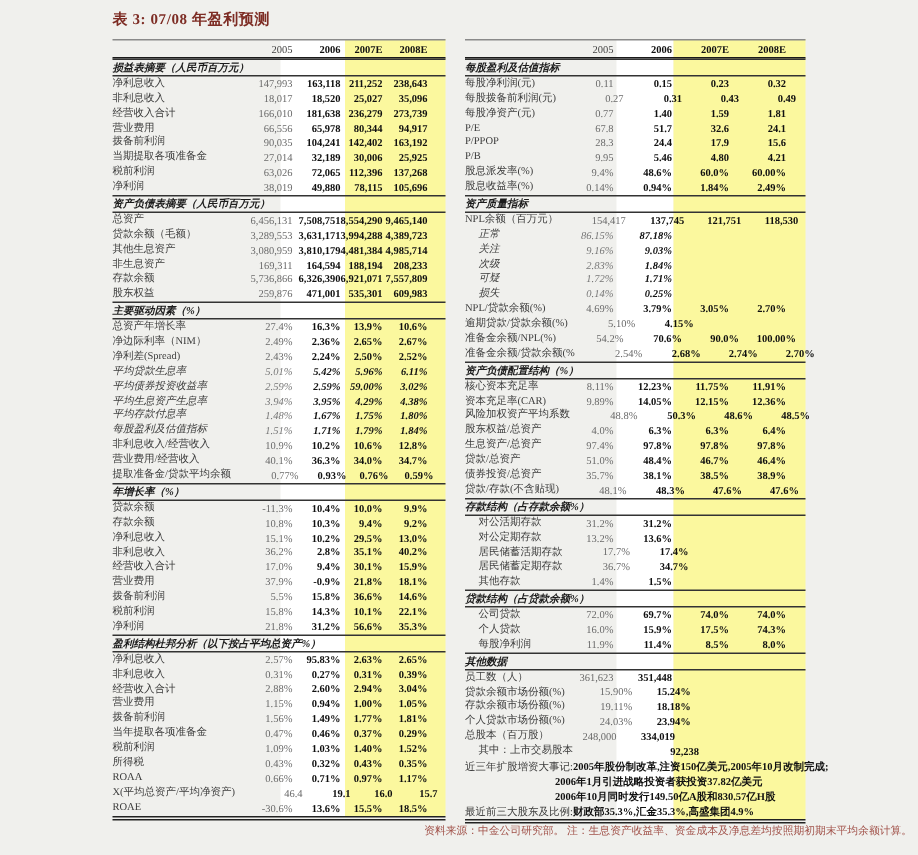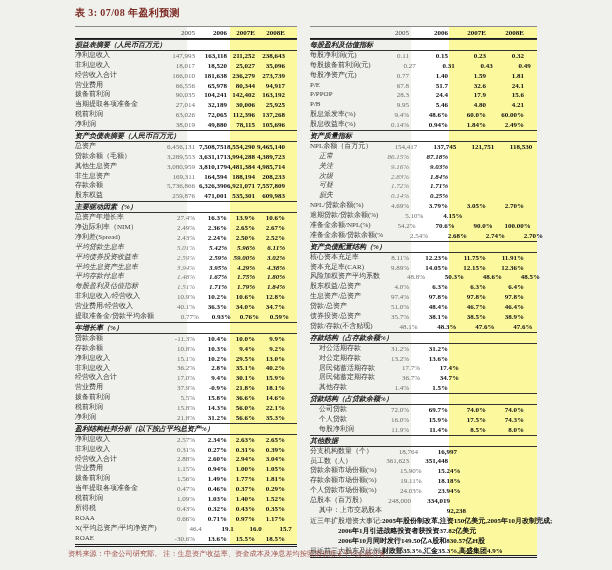--- a/index.html
+++ b/index.html
@@ -40,24 +40,24 @@
   .lbl{white-space:nowrap;overflow:visible;line-height:9.9px;}
   .v{text-align:right;white-space:nowrap;}
   .v1{color:#6b6b6b;}
   .v2,.v3,.v4{font-weight:bold;color:#101010;}
   .it{font-style:italic;}
   .it .v1{color:#777;}
   .ind .lbl{padding-left:9px;}
   .note-row{display:flex;align-items:flex-start;}
   .nlbl{white-space:nowrap;}
   .ntxt{white-space:nowrap;font-weight:bold;color:#101010;}
-  .ncont{margin-left:28px;}
+  .ncont{margin-left:60px;}
   .footnote{
     position:absolute;left:68px;top:549px;width:540px;
-    font-size:7.2px;color:#a1524a;white-space:nowrap;
+    font-size:7.2px;color:#a1524a;white-space:nowrap;text-align:right;
   }
 </style>
 </head>
 <body>
 
 <div class="page-title">表 3: 07/08  年盈利预测</div>
 
 <div id="t-left" class="fin-table">
     <div class="band band-white"></div>
     <div class="band band-yellow"></div>
@@ -301,37 +301,37 @@
       <div class="lbl">拨备前利润</div>
       <div class="v v1">5.5%</div>
       <div class="v v2">15.8%</div>
       <div class="v v3">36.6%</div>
       <div class="v v4">14.6%</div>
     </div>
     <div class="row data-row">
       <div class="lbl">税前利润</div>
       <div class="v v1">15.8%</div>
       <div class="v v2">14.3%</div>
-      <div class="v v3">56.0%</div>
+      <div class="v v3">10.1%</div>
       <div class="v v4">22.1%</div>
     </div>
     <div class="row data-row">
       <div class="lbl">净利润</div>
       <div class="v v1">21.8%</div>
       <div class="v v2">31.2%</div>
       <div class="v v3">56.6%</div>
       <div class="v v4">35.3%</div>
     </div>
     <div class="row sec-row">
       <div class="sec">盈利结构杜邦分析（以下按占平均总资产%）</div>
     </div>
     <div class="row data-row">
       <div class="lbl">净利息收入</div>
       <div class="v v1">2.57%</div>
-      <div class="v v2">2.34%</div>
+      <div class="v v2">95.83%</div>
       <div class="v v3">2.63%</div>
       <div class="v v4">2.65%</div>
     </div>
     <div class="row data-row">
       <div class="lbl">非利息收入</div>
       <div class="v v1">0.31%</div>
       <div class="v v2">0.27%</div>
       <div class="v v3">0.31%</div>
       <div class="v v4">0.39%</div>
     </div>
@@ -659,27 +659,20 @@
       <div class="lbl">每股净利润</div>
       <div class="v v1">11.9%</div>
       <div class="v v2">11.4%</div>
       <div class="v v3">8.5%</div>
       <div class="v v4">8.0%</div>
     </div>
     <div class="row sec-row">
       <div class="sec">其他数据</div>
     </div>
     <div class="row data-row">
-      <div class="lbl">分支机构数量（个）</div>
-      <div class="v v1">18,764</div>
-      <div class="v v2">16,997</div>
-      <div class="v v3"></div>
-      <div class="v v4"></div>
-    </div>
-    <div class="row data-row">
       <div class="lbl">员工数（人）</div>
       <div class="v v1">361,623</div>
       <div class="v v2">351,448</div>
       <div class="v v3"></div>
       <div class="v v4"></div>
     </div>
     <div class="row data-row">
       <div class="lbl">贷款余额市场份额(%)</div>
       <div class="v v1">15.90%</div>
       <div class="v v2">15.24%</div>

